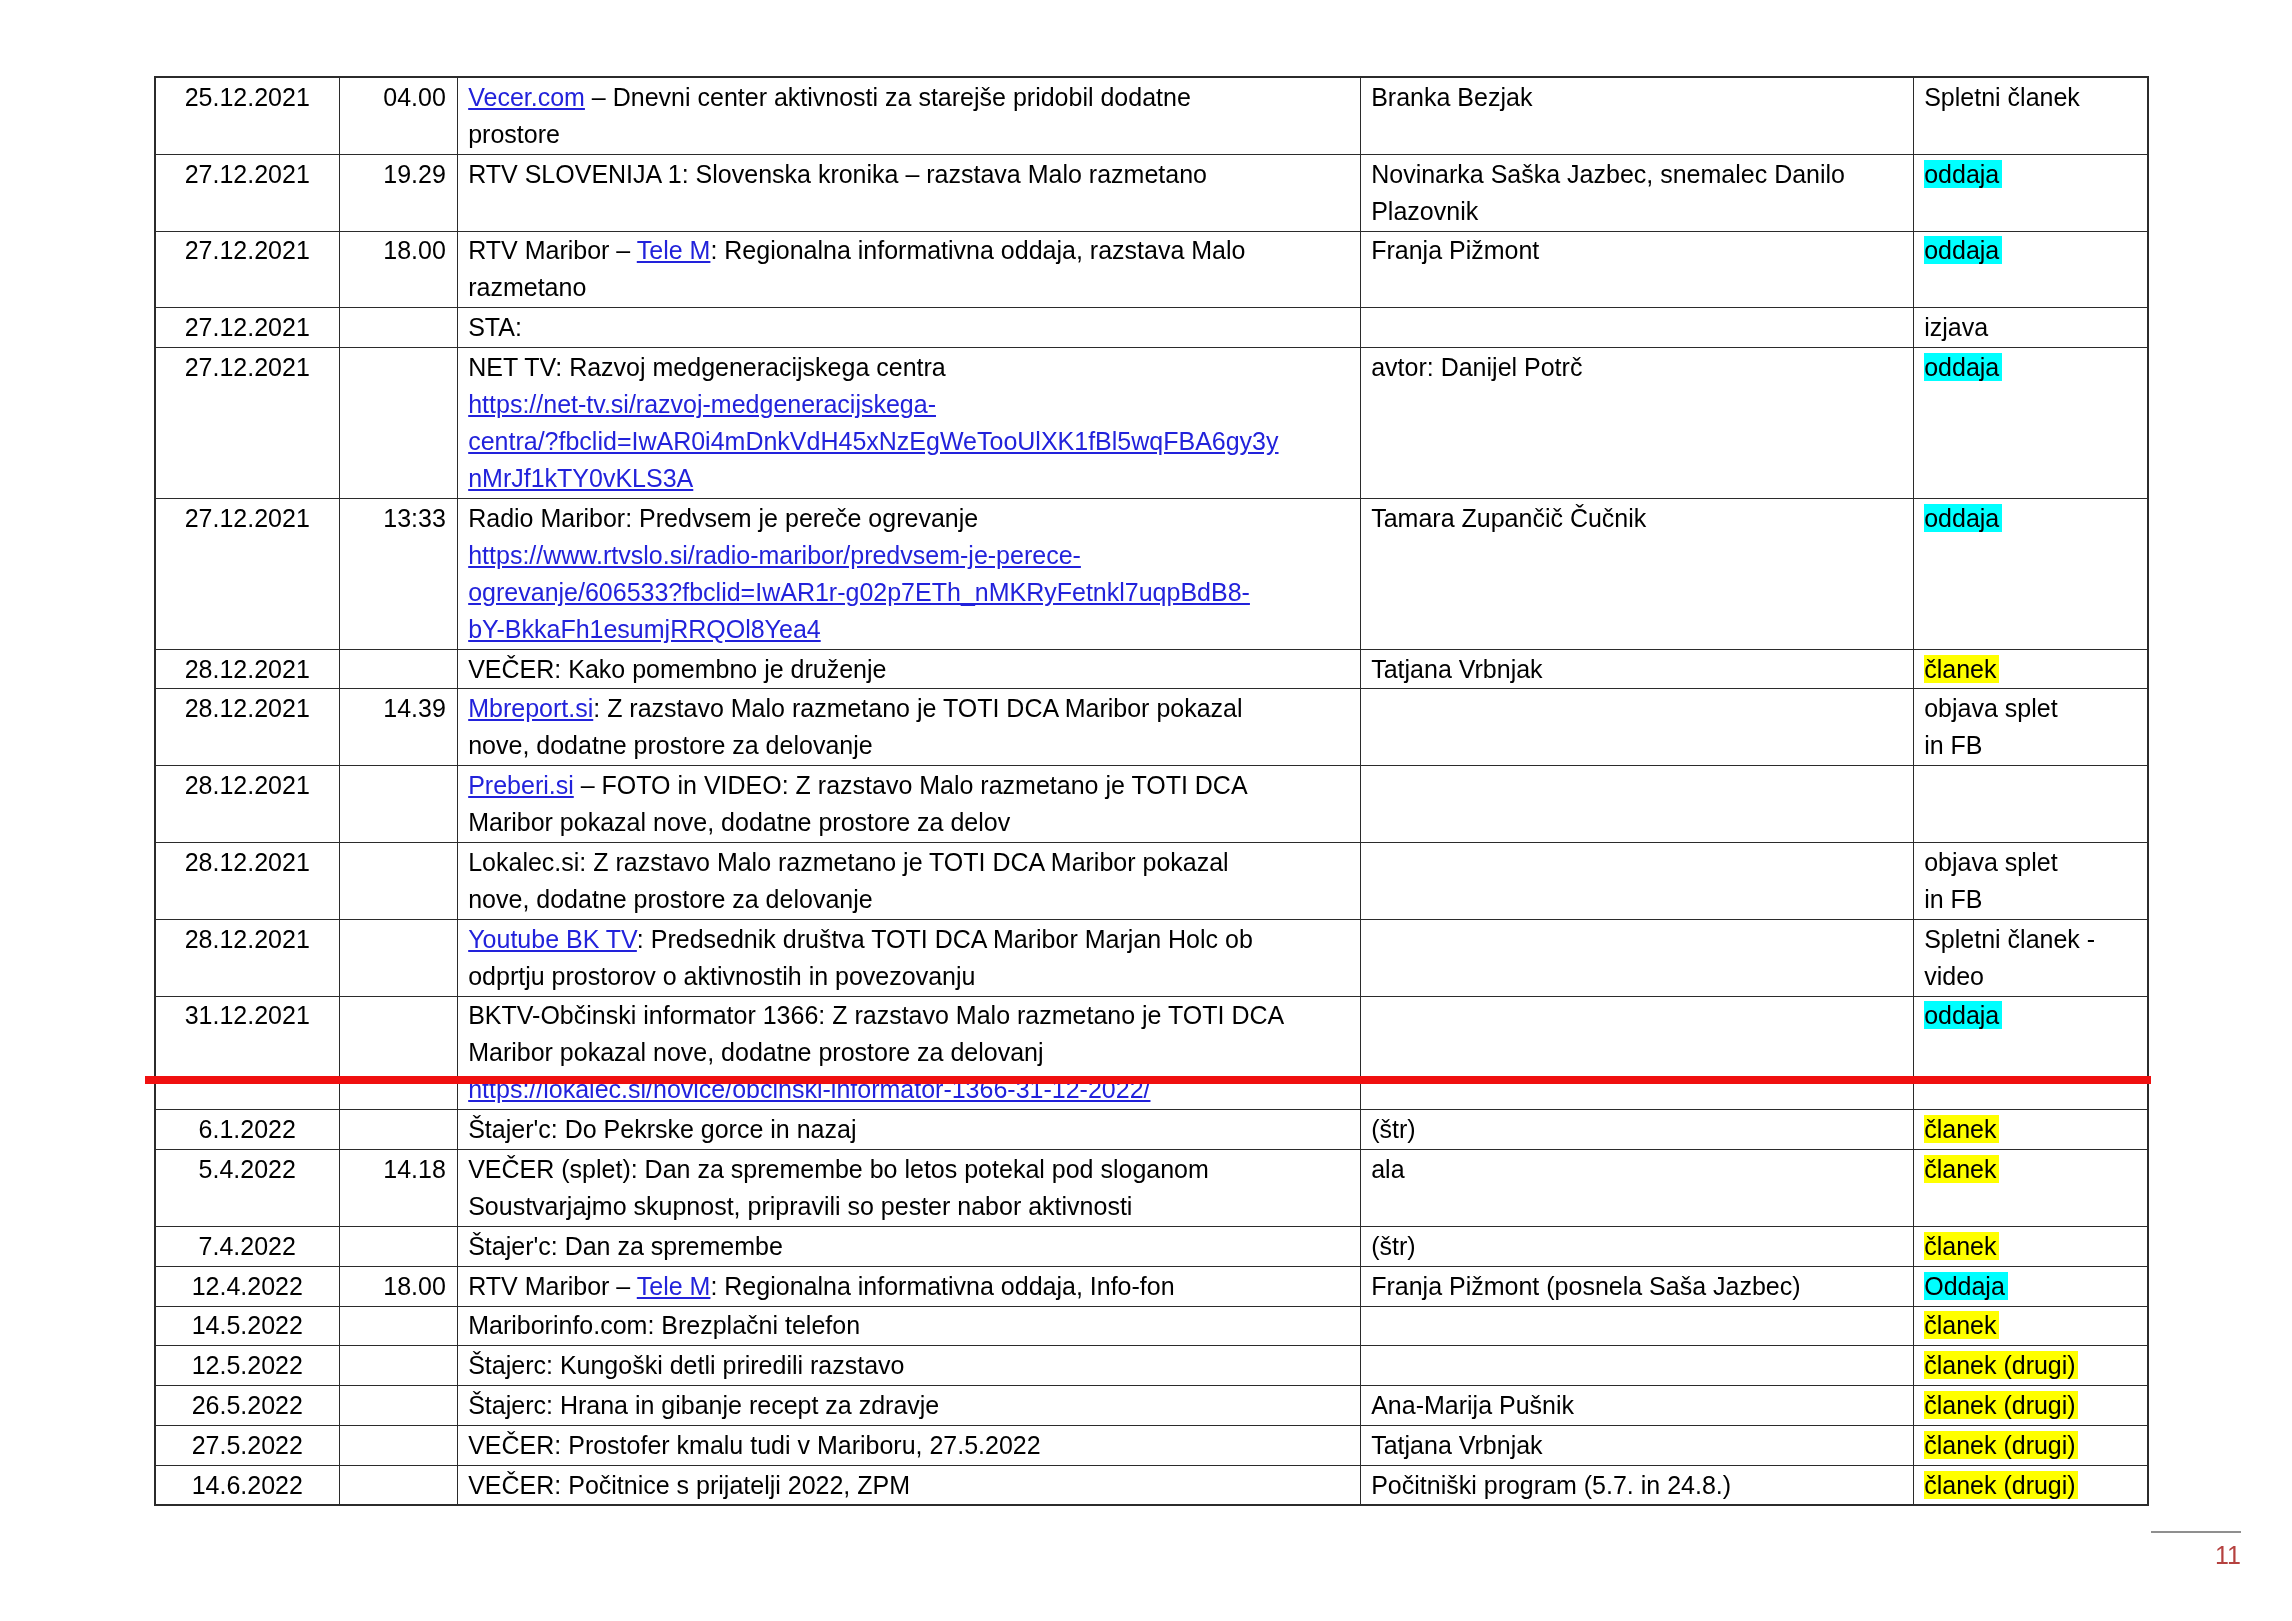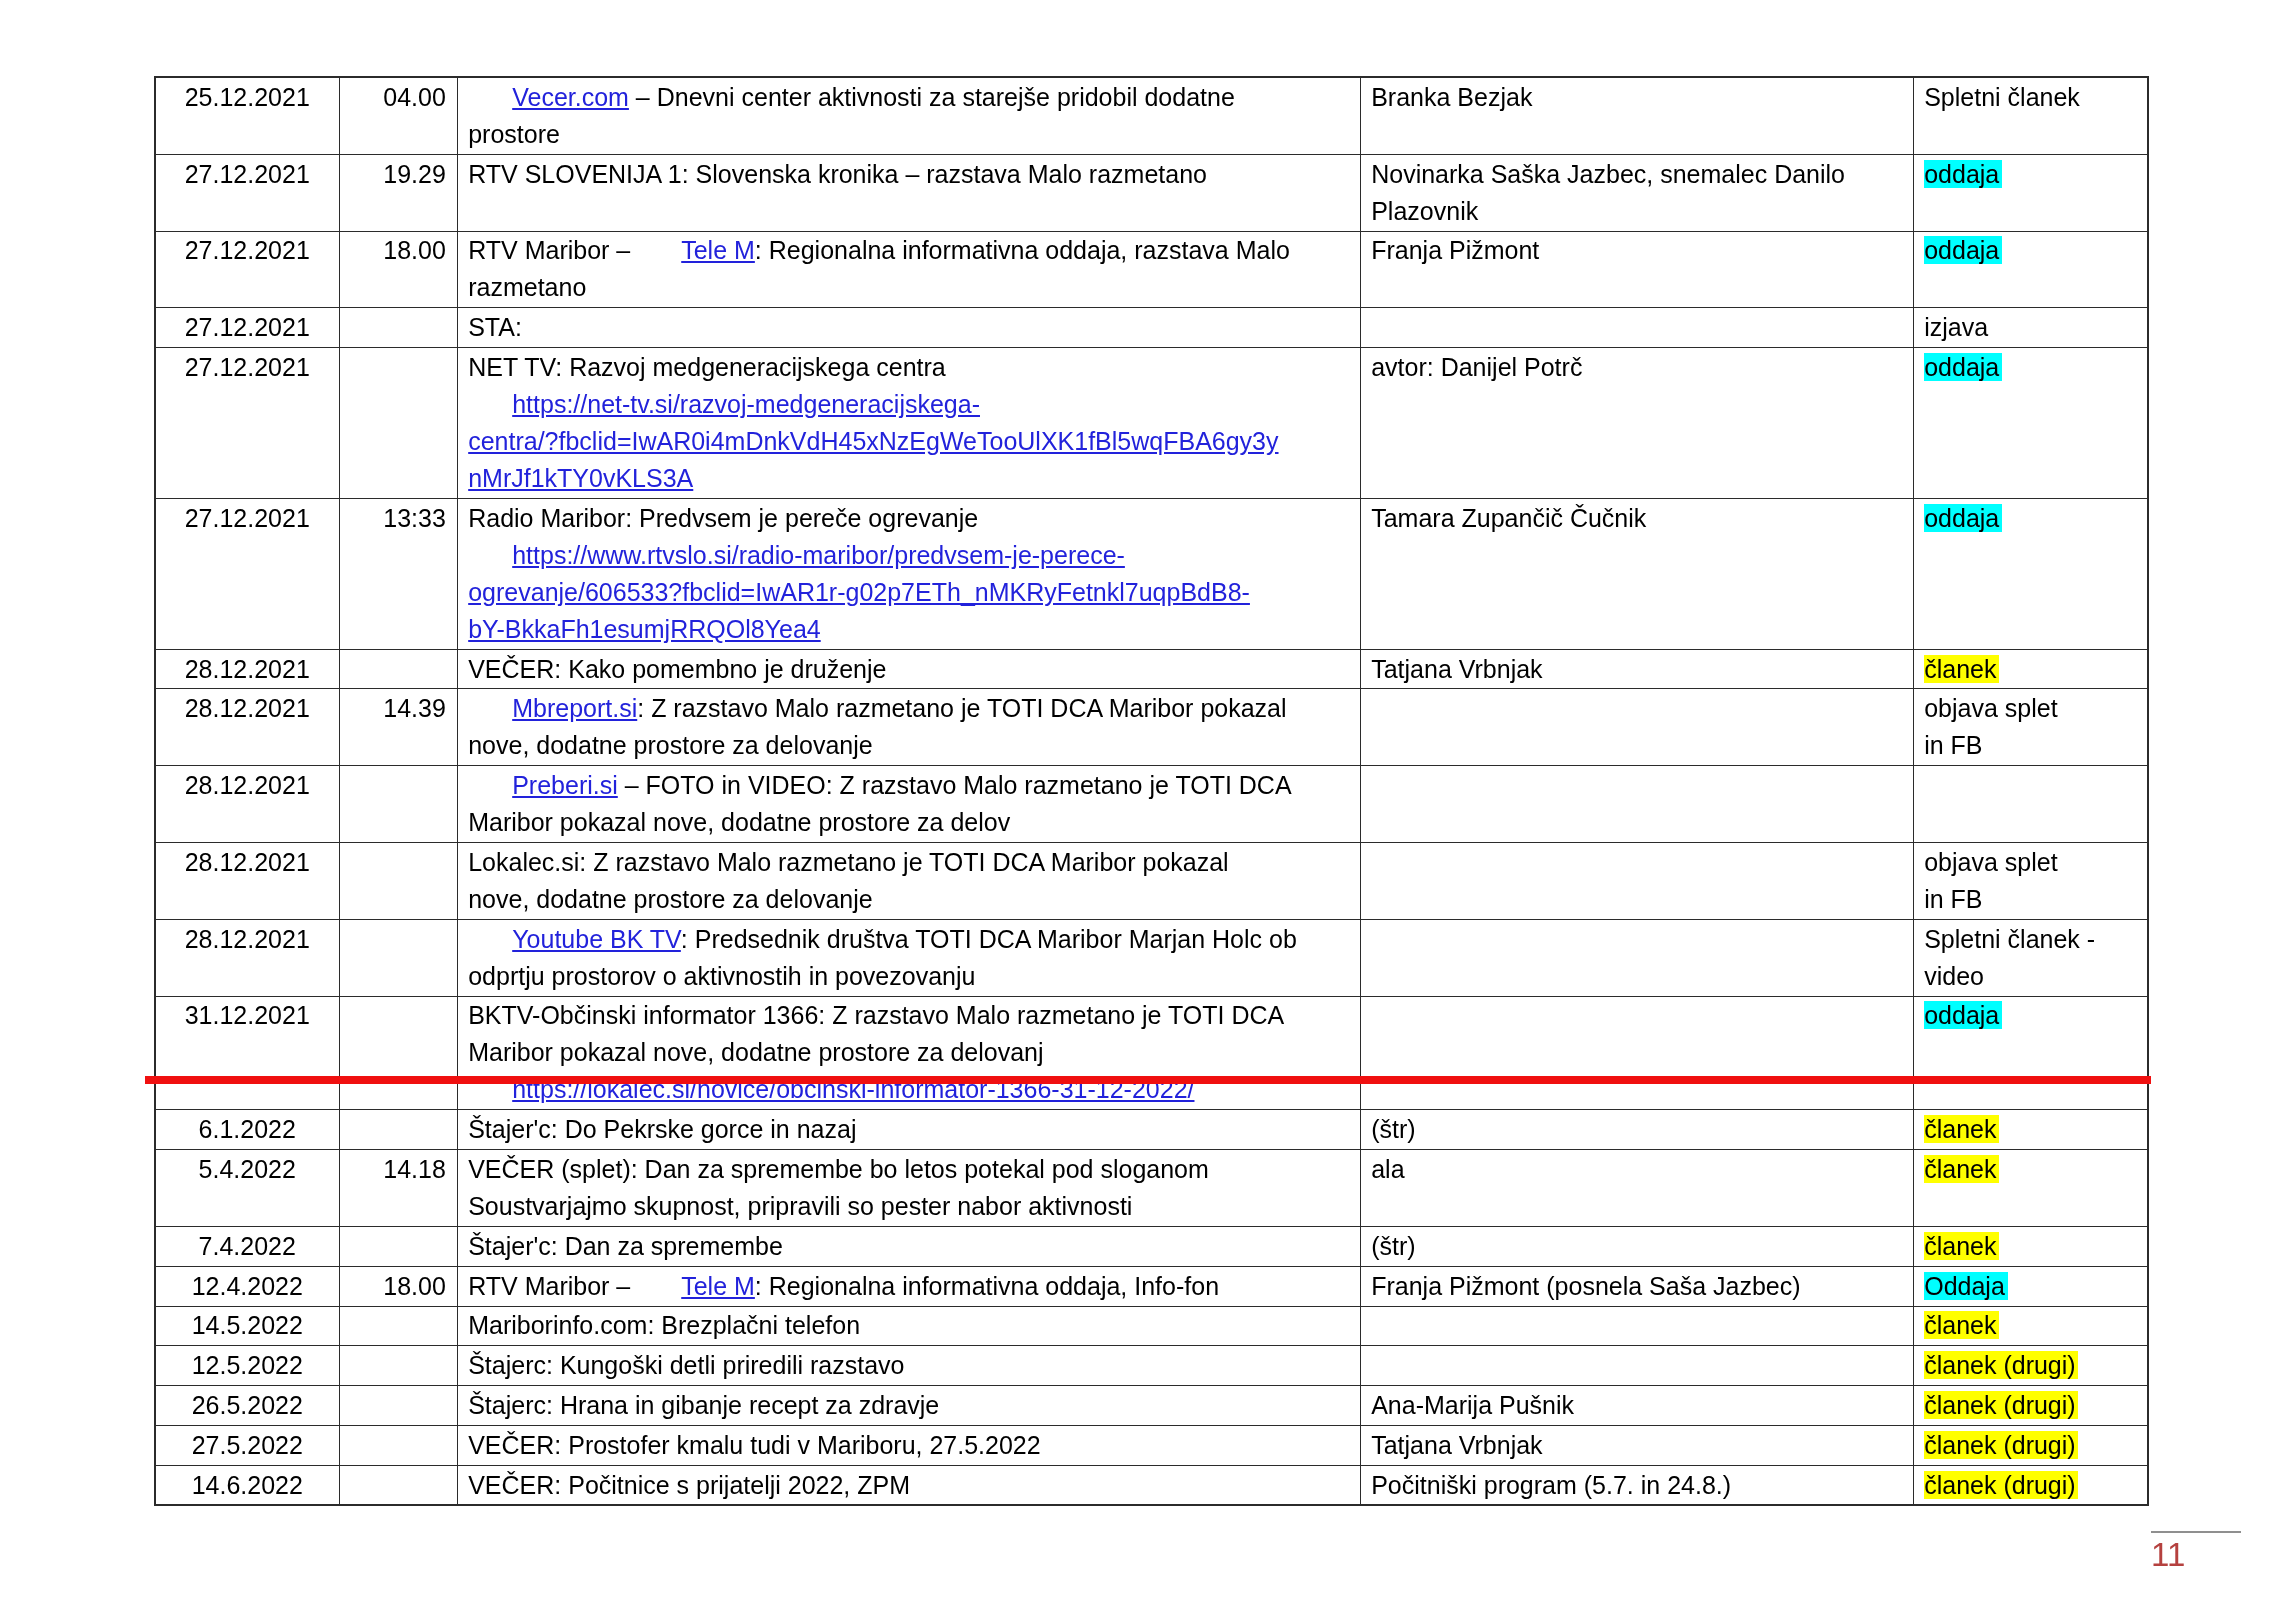--- a/index.html
+++ b/index.html
@@ -17,34 +17,34 @@
     border:1.8px solid var(--border-col);
     vertical-align:top;
     font-size:25px;line-height:37px;
     white-space:pre-wrap;
     overflow:hidden;
     padding:0.9px 9px 0.9px 10.7px;
   }
   td.c-date{text-align:center;padding:0.9px 3.6px;}
   td.c-time{text-align:right;padding:0.9px 10.7px 0.9px 3.6px;}
   td.c-type{padding:0.9px 5.4px 0.9px 10.7px;}
-  a.lnk{color:var(--link-col);text-decoration:underline;cursor:pointer;margin-left:44px;}
+  a.lnk{color:var(--link-col);text-decoration:underline;cursor:pointer;}
   .hl-cyan{background:var(--hl-cyan);padding:0 2.7px 0 0;}
   .hl-yellow{background:var(--hl-yellow);padding:0 2.7px 0 0;}
   .red-divider{
     position:absolute;left:145px;top:1076px;width:2006px;height:8px;
     background:var(--divider-col);z-index:5;
   }
   .footer-rule{
     position:absolute;left:2151px;top:1531px;width:90px;height:1.8px;
     background:var(--rule-col);
   }
   .page-number{
     position:absolute;left:2151px;top:1537px;width:90px;
-    text-align:left;font-size:33px;line-height:36px;
+    text-align:right;font-size:25px;line-height:36px;
     color:var(--pagenum-col);
   }
 </style>
 </head>
 <body style="--hl-cyan: #00FFFF; --hl-yellow: #FFFF00; --link-col: #2222DB; --divider-col: #F01010; --pagenum-col: #B5413F; --border-col: #2B2B2B; --rule-col: #8F8F8F;">
 
 <table class="doc-table">
   <colgroup>
     <col style="width:184px">
     <col style="width:118px">

